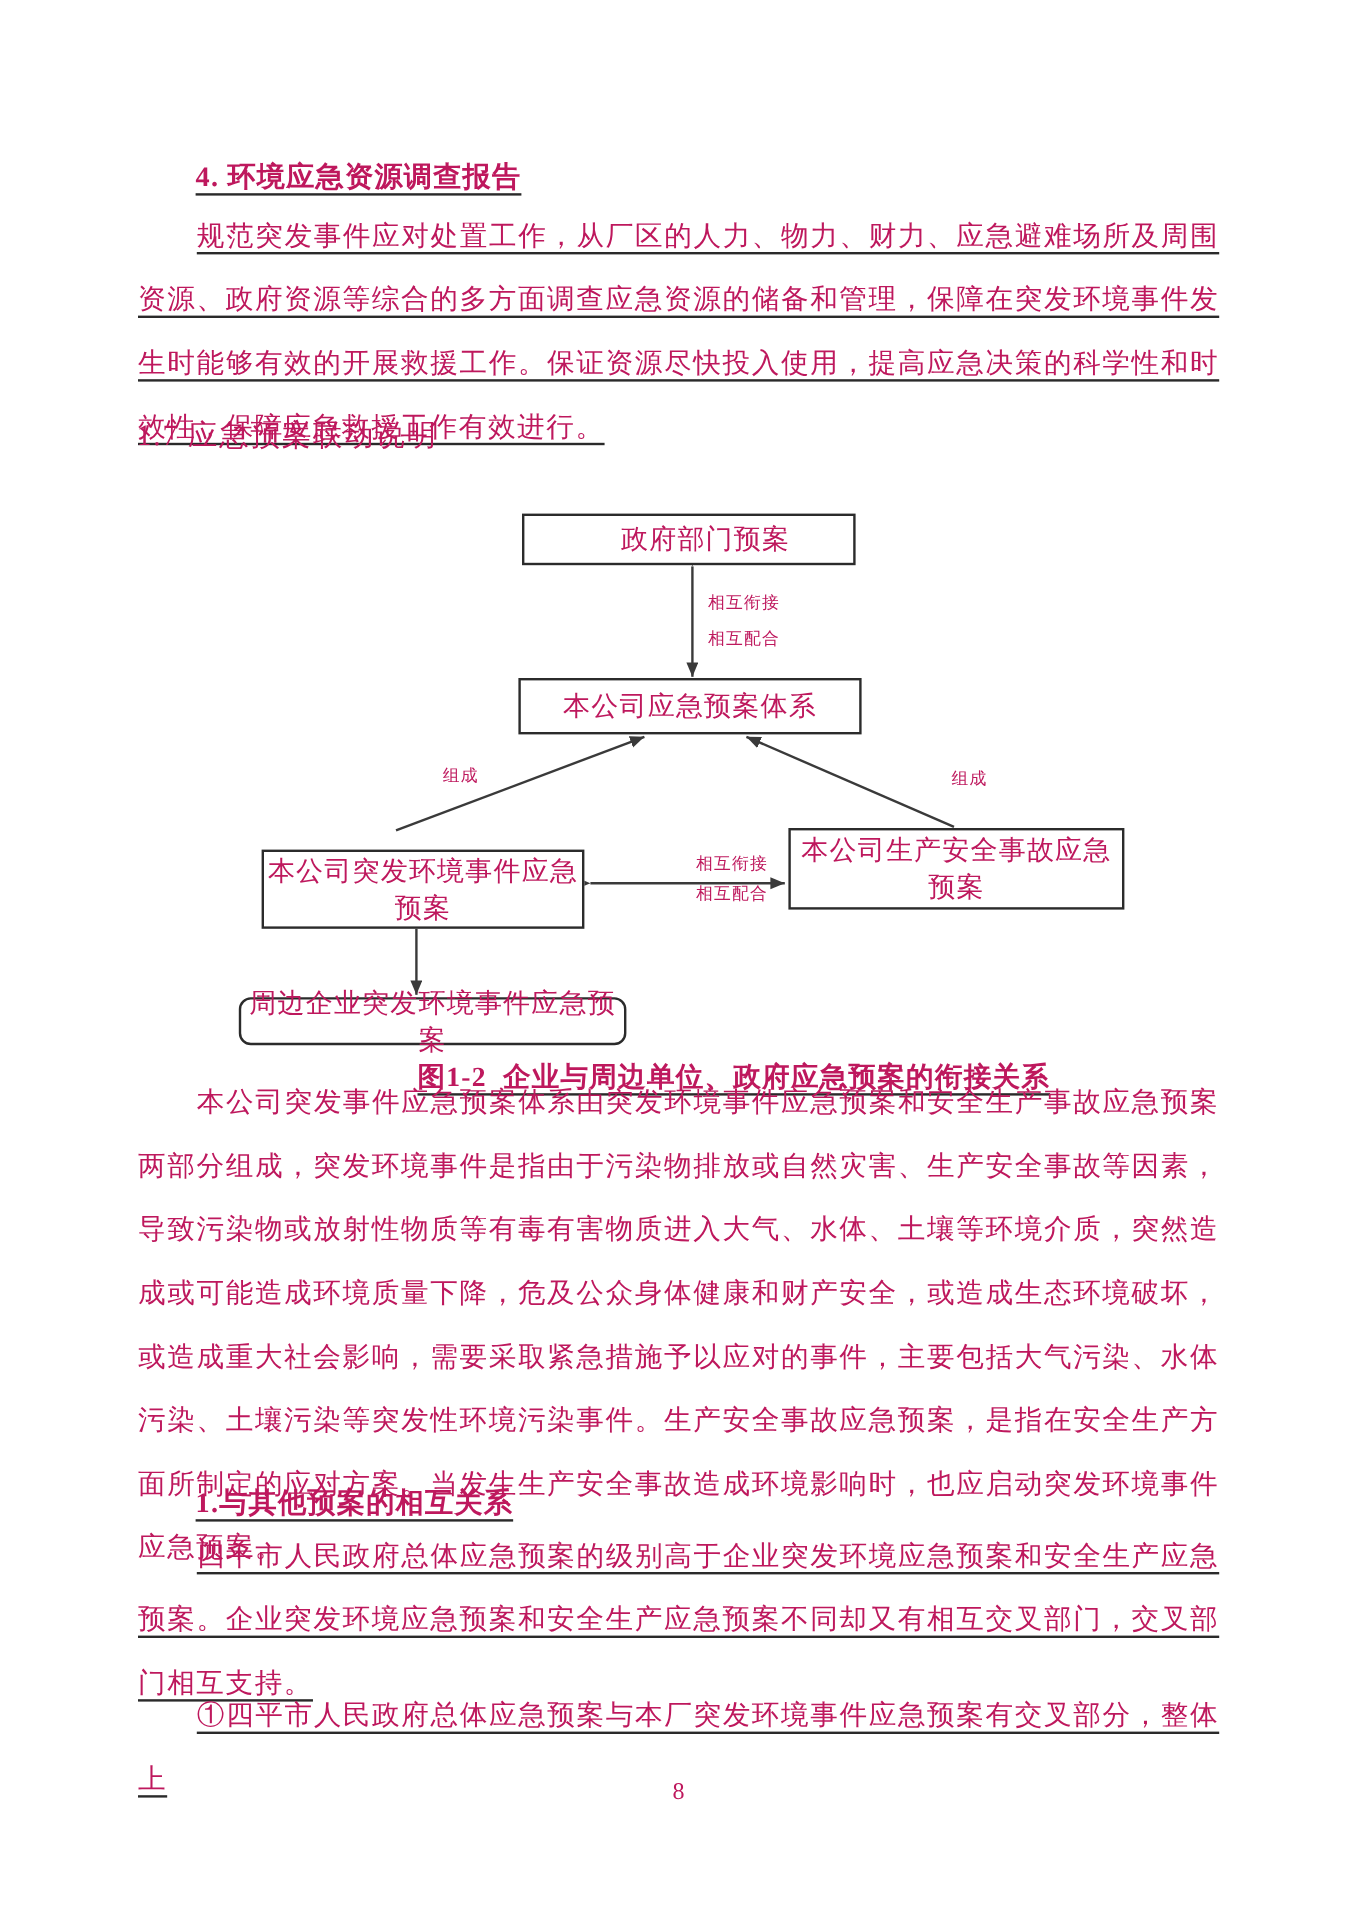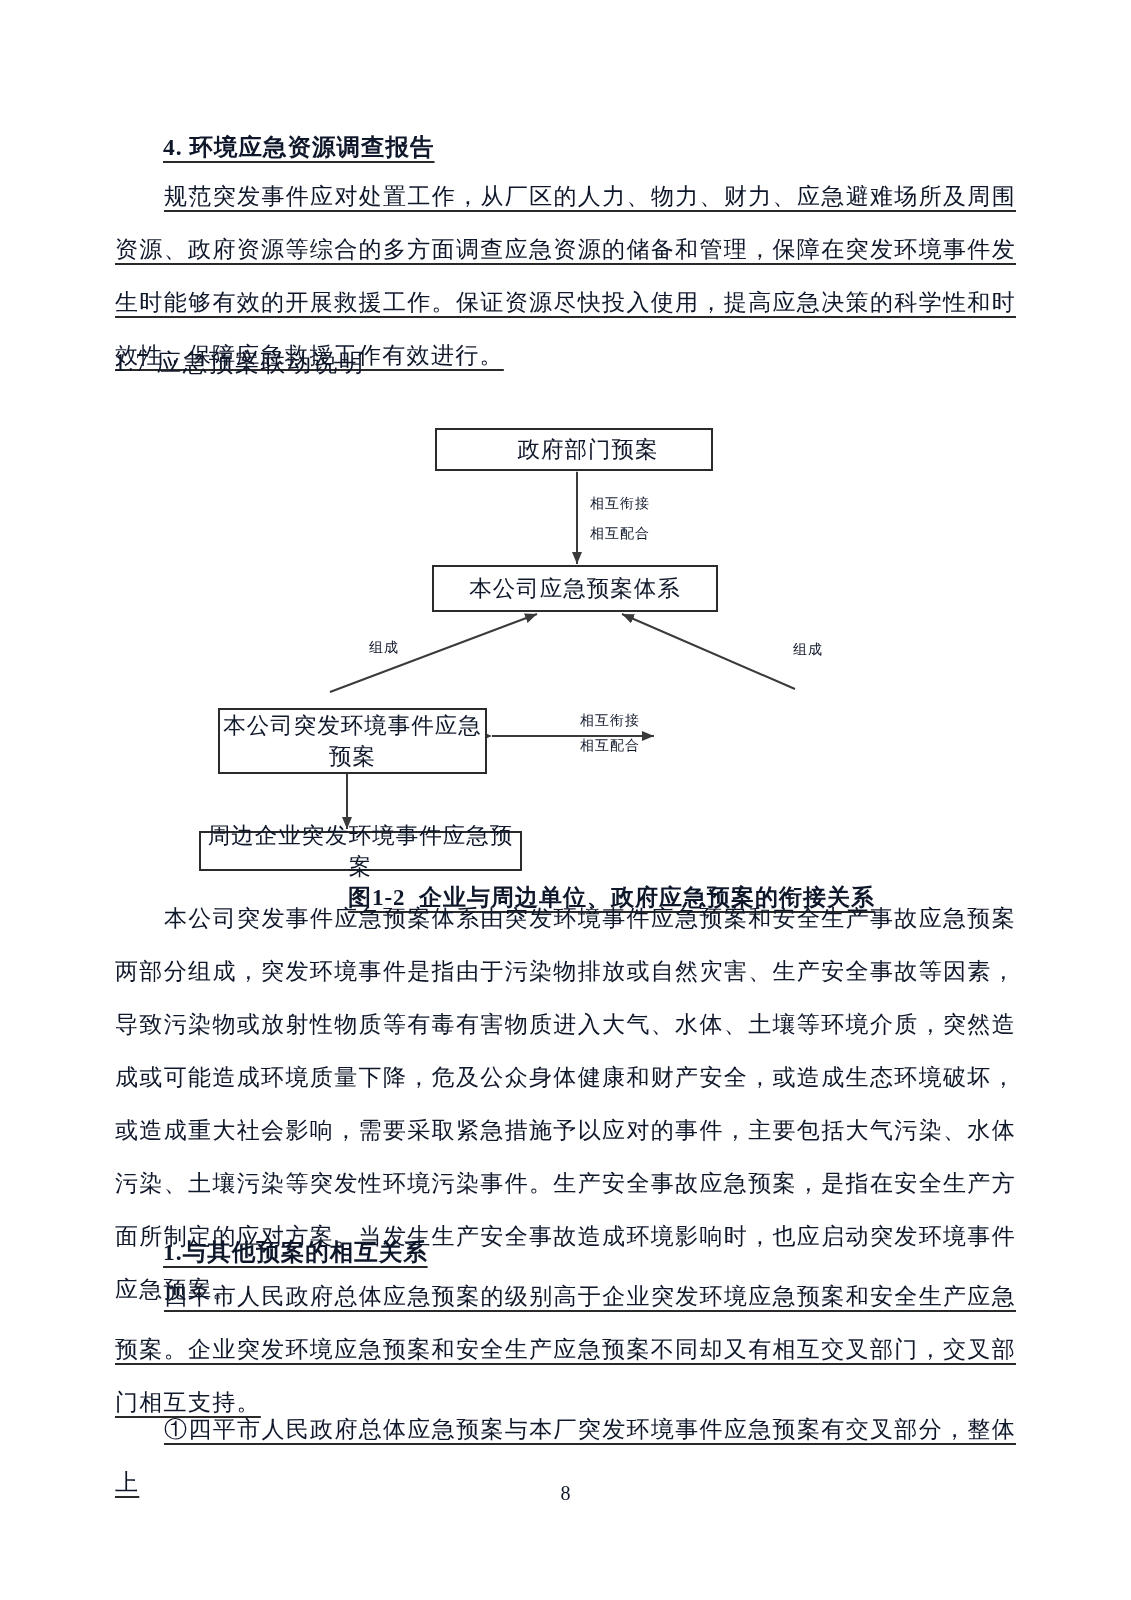--- a/index.html
+++ b/index.html
@@ -2,21 +2,21 @@
 <html><head>
 <meta charset="utf-8">
 <style>
   html,body{margin:0;padding:0;background:#ffffff;}
   .page{
     position:relative;
     width:1131px;
     height:1600px;
     background:#ffffff;
     font-family:"Liberation Serif","DejaVu Serif",serif;
-    color:#0f172a;
+    color:#be185d;
     overflow:hidden;
   }
   .abs{position:absolute;}
   
   .para{
     left:115px;
     width:901px;
     margin:0;
     font-size:23px;
     line-height:53px;
@@ -74,21 +74,21 @@
     justify-content:center;
     text-align:center;
     font-size:22.5px;
     line-height:31px;
     letter-spacing:1px;
   }
   .b-gov{left:435px; top:13px;  width:278px; height:43px;padding-left:28px;}
   .b-sys{left:432px; top:150px; width:286px; height:47px;}
   .b-env{left:218px; top:278px; width:269px; height:66px;margin-top:15px;}
   .b-saf{left:657px; top:275px; width:280px; height:68px;}
-  .b-nei{left:199px; top:416px; width:323px; height:40px;}
+  .b-nei{left:199px; top:416px; width:323px; height:40px;border-radius:10px;}
   .flabel{
     position:absolute;
     text-align:right;
     font-size:14px;
     letter-spacing:1px;
   }
   .l-top{left:500px; top:74px;  width:150px; line-height:30px;}
   .l-mid{left:490px; top:293px; width:150px; line-height:25px;}
   .l-cl{left:309px; top:220px; width:90px; line-height:26px;}
   .l-cr{left:733px; top:222px; width:90px; line-height:26px;}
@@ -130,20 +130,21 @@
       <line x1="577" y1="57" x2="577" y2="149" stroke="#3a3a3a" stroke-width="2" marker-start="url(#ah)" marker-end="url(#ah)"></line>
       <line x1="330" y1="277" x2="537" y2="199" stroke="#3a3a3a" stroke-width="2" marker-end="url(#ah)"></line>
       <line x1="795" y1="274" x2="622" y2="199" stroke="#3a3a3a" stroke-width="2" marker-end="url(#ah)"></line>
       <line x1="492" y1="321" x2="654" y2="321" stroke="#3a3a3a" stroke-width="2" marker-start="url(#ah)" marker-end="url(#ah)"></line>
       <line x1="347" y1="344" x2="347" y2="414" stroke="#3a3a3a" stroke-width="2" marker-end="url(#ah)"></line>
     </svg>
 
     <div class="fbox b-gov">政府部门预案</div>
     <div class="fbox b-sys">本公司应急预案体系</div>
     <div class="fbox b-env">本公司突发环境事件应急预案</div>
+    <div class="fbox b-saf">本公司生产安全事故应急预案</div>
     <div class="fbox b-nei">周边企业突发环境事件应急预案</div>
 
     <div class="flabel l-top">
       <div>相互衔接</div>
       <div>相互配合</div>
     </div>
     <div class="flabel l-mid">
       <div>相互衔接</div>
       <div>相互配合</div>
     </div>

